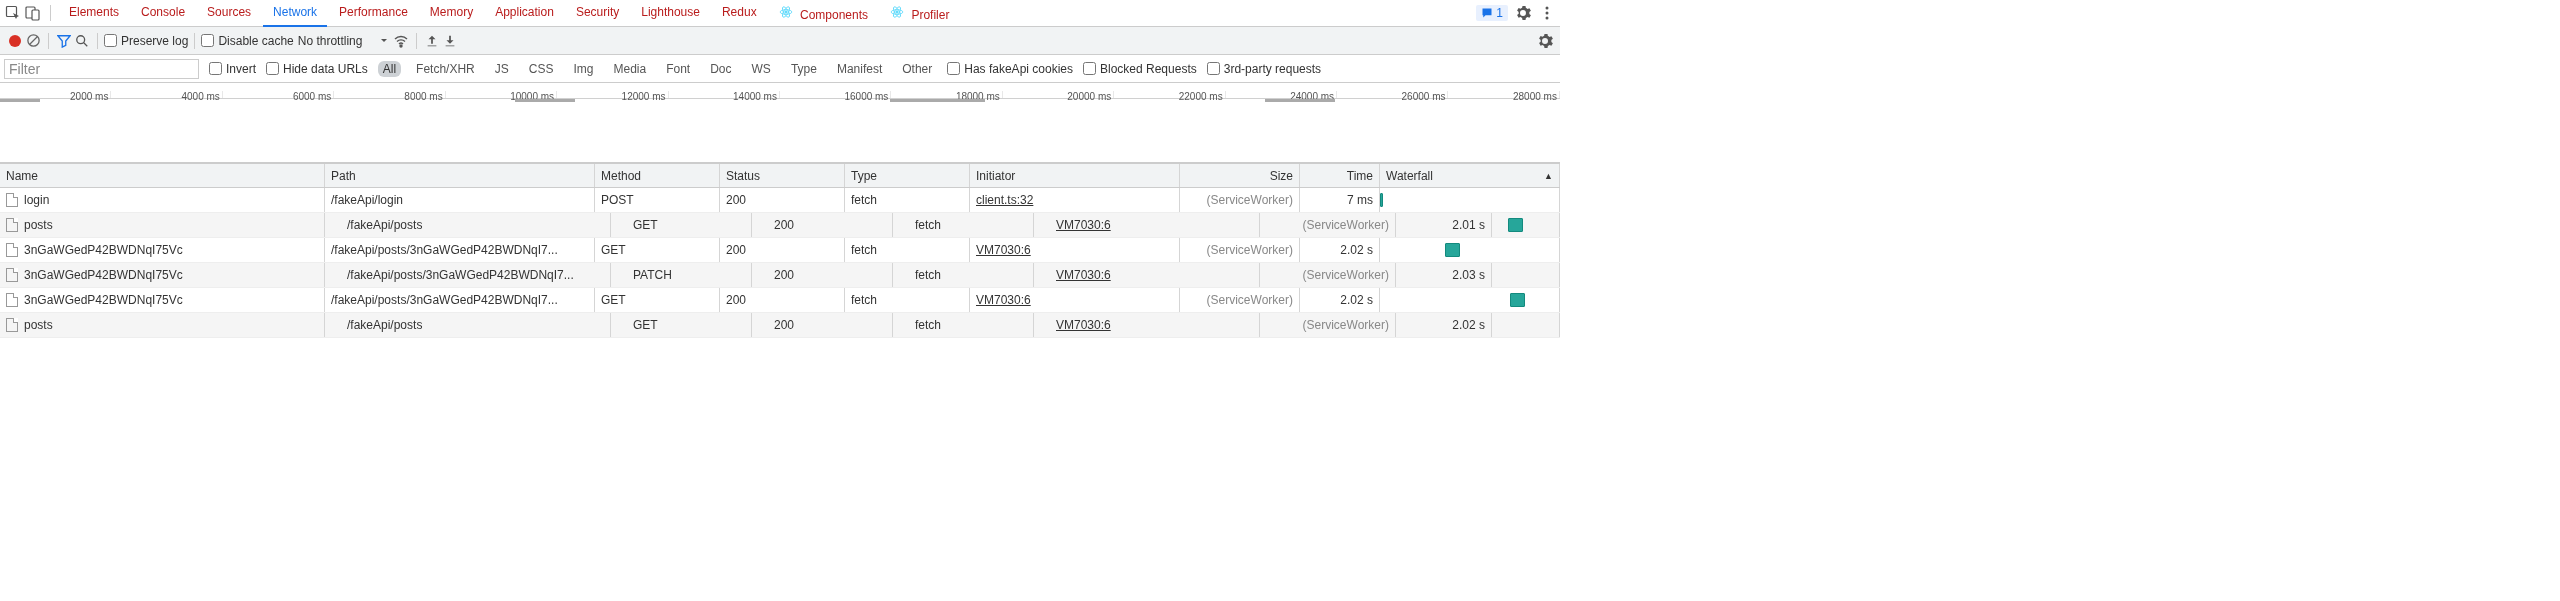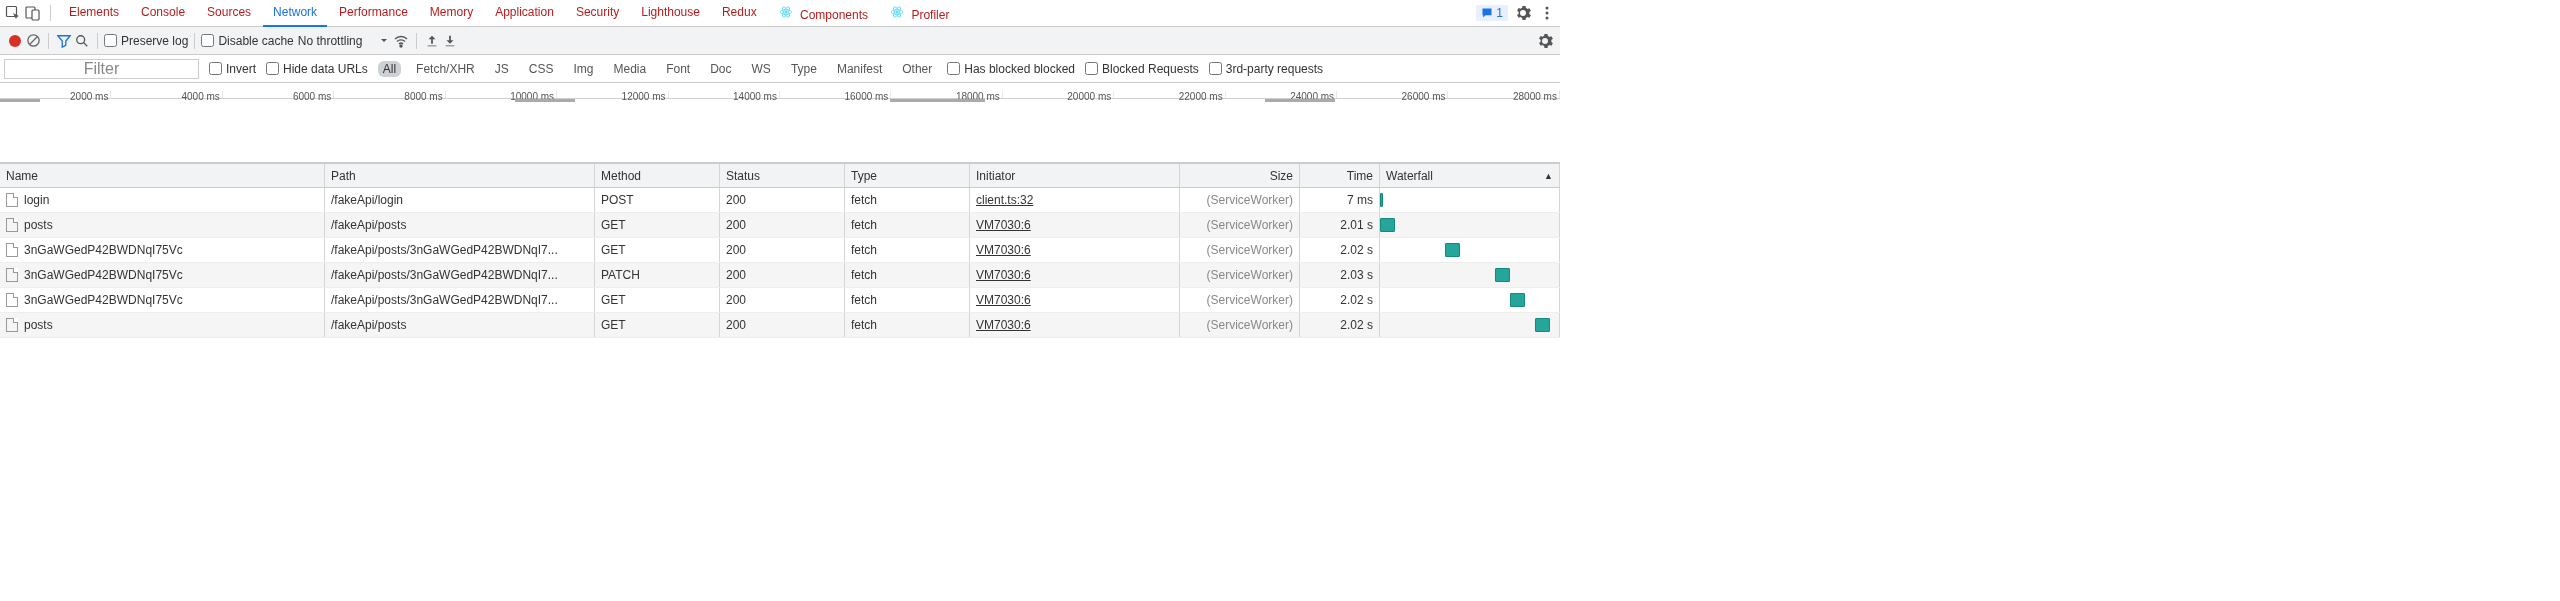--- a/index.html
+++ b/index.html
@@ -13,21 +13,21 @@
 .tab.active { color: #1a73e8; border-bottom: 2px solid #1a73e8; padding-bottom: 4px; }
 .reactlogo { width: 14px; height: 14px; margin-right: 4px; }
 .badge { display: inline-flex; align-items: center; gap: 3px; background: #e8f0fe; color: #1a73e8; border-radius: 2px; padding: 1px 5px; }
 .toolbar { height: 28px; background: #f1f3f4; border-bottom: 1px solid #ccc; padding: 4px 6px; }
 .red-dot { width: 12px; height: 12px; background: #d93025; border-radius: 50%; }
 .checkbox { display: inline-flex; align-items: center; gap: 4px; cursor: pointer; }
 .checkbox input { width: 13px; height: 13px; }
 .throttle { display: flex; align-items: center; gap: 4px; padding: 0 4px; }
 .funnel-blue { color: #1a73e8; }
 .filterbar { height: 28px; border-bottom: 1px solid #ccc; padding: 0 4px; gap: 10px; }
-.filter-input { width: 195px; height: 20px; border: 1px solid #ccc; padding: 1px 4px; font-size: 16px; color: #333; text-align: center; }
+.filter-input { width: 195px; height: 20px; border: 1px solid #ccc; padding: 1px 4px; font-size: 14px; color: #333; }
 .filter-input::placeholder { color: #888; }
 .chip { padding: 1px 5px; color: #555; cursor: pointer; border-radius: 6px; }
 .chip.active { background: #cdd1d5; color: #333; }
 .timeline { height: 80px; border-bottom: 1px solid #ccc; position: relative; }
 .tl-labels { display: flex; height: 16px; border-bottom: 1px solid #d0d0d0; }
 .tl-col { flex: 1; position: relative; border-right: 1px solid #e8e8e8; margin-top: 8px; }
 .tl-col span { position: absolute; right: 2px; top: 0; font-size: 10px; color: #555; }
 .tl-bars { position: relative; height: 4px; }
 .tl-bar { position: absolute; height: 3px; background: #aaa; top: 0; }
 .table { position: relative; }
@@ -37,21 +37,21 @@
 .c-name { width: 325px; }
 .c-path { width: 270px; }
 .c-method { width: 125px; }
 .c-status { width: 125px; }
 .c-type { width: 125px; }
 .c-init { width: 210px; }
 .c-size { width: 120px; justify-content: flex-end; text-align: right; }
 .c-time { width: 80px; justify-content: flex-end; text-align: right; }
 .c-wf { flex: 1; position: relative; }
 .trow { display: flex; height: 25px; border-bottom: 1px solid #eee; }
-.trow.alt { background: #f5f5f5; }
+.trow.alt { background: #f5f5f5; gap: 16px; }
 .file-icon { width: 12px; height: 14px; border: 1px solid #999; margin-right: 6px; position: relative; flex-shrink: 0; }
 .file-icon::before { content: ""; position: absolute; top: -1px; right: -1px; width: 4px; height: 4px; background: #fff; border-left: 1px solid #999; border-bottom: 1px solid #999; }
 .u { text-decoration: underline; color: #333; }
 .size-dim { color: #888; }
 .wf-bar { position: absolute; top: 5px; height: 14px; background: #26a69a; border: 1px solid #138a7e; border-radius: 1px; }
 .sort-tri { margin-left: auto; font-size: 9px; }
 .spacer { flex: 1; }
 </style>
 </head>
 <body>
@@ -201,21 +201,21 @@
   <span class="chip">Img</span>
   <span class="chip">Media</span>
   <span class="chip">Font</span>
   <span class="chip">Doc</span>
   <span class="chip">WS</span>
   <span class="chip">Type</span>
   <span class="chip">Manifest</span>
   <span class="chip">Other</span>
   <label class="checkbox">
       <input type="checkbox" style="">
-      <span>Has blocked blocked</span>
+      <span>Has fakeApi cookies</span>
     </label>
   <label class="checkbox">
       <input type="checkbox" style="">
       <span>Blocked Requests</span>
     </label>
   <label class="checkbox">
       <input type="checkbox" style="">
       <span>3rd-party requests</span>
     </label>
 </div>

